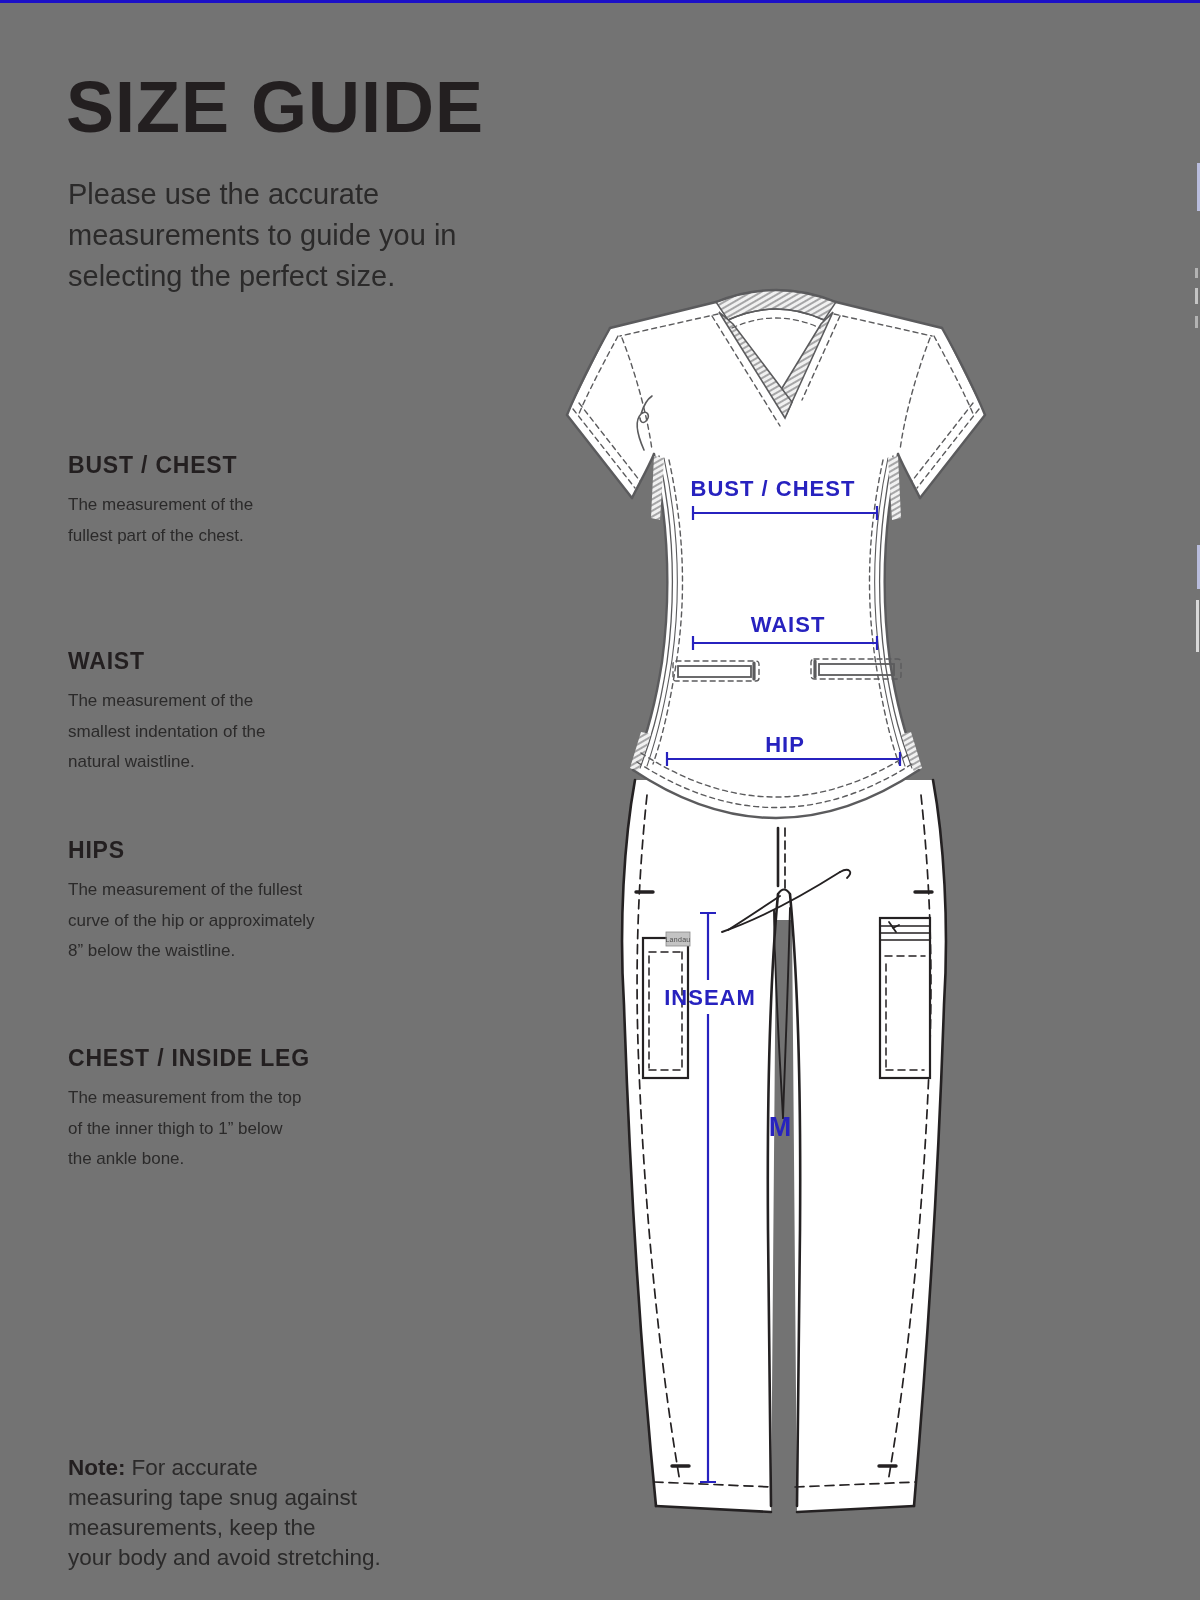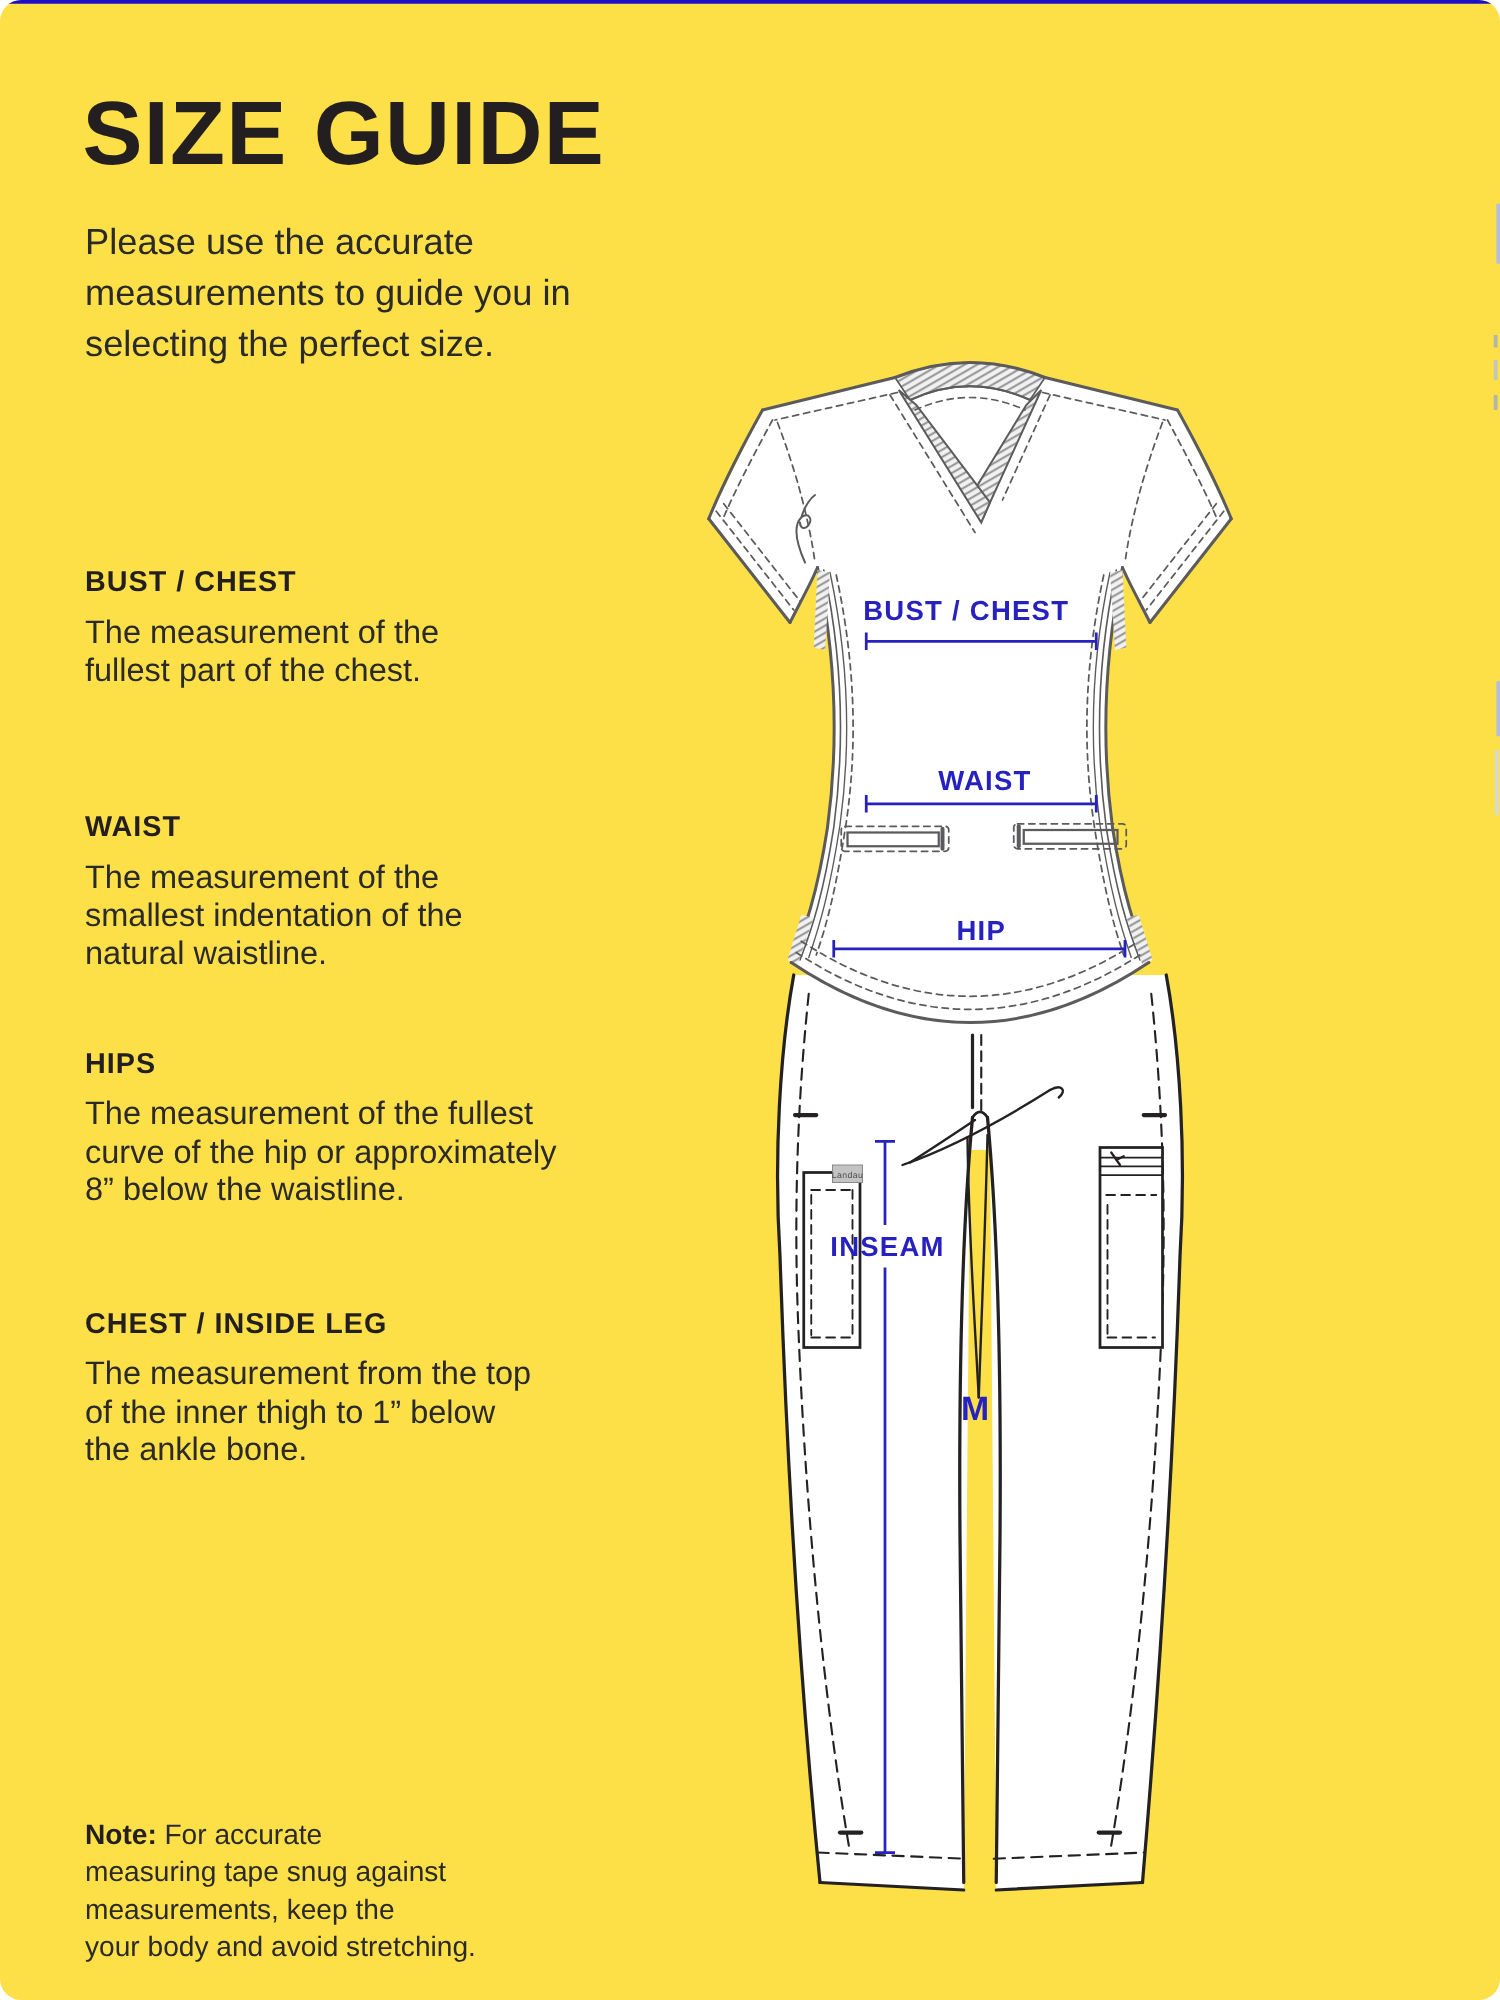--- a/index.html
+++ b/index.html
@@ -1,23 +1,22 @@
 <!DOCTYPE html>
 <html><head>
 <meta charset="utf-8">
 <style>
   html,body{margin:0;padding:0;}
   .page{
     position:relative;
     width:1200px;height:1600px;
-    background:#fde047;
+    background:#737373;
     overflow:hidden;
     font-family:"Liberation Sans", sans-serif;
     color:#262324;
-    border-radius:17px;
   }
   .top-border{
     position:absolute;left:0;top:0;width:1200px;height:3px;
     background:#1c10c7;
   }
   
   .page-title{
     position:absolute;left:66px;top:66px;
     font-size:72px;font-weight:700;letter-spacing:1px;
     color:#231f20;white-space:nowrap;
@@ -25,21 +24,21 @@
   .intro{
     position:absolute;left:68px;top:174px;
     font-size:29px;line-height:41px;color:#2b2a2a;
   }
   .section{position:absolute;left:68px;}
   .section .heading{
     font-size:23px;font-weight:700;letter-spacing:0.8px;
     color:#231f20;margin-bottom:11px;
   }
   .section .body-line{
-    font-size:26px;line-height:30.5px;color:#2b2a2a;
+    font-size:17px;line-height:30.5px;color:#2b2a2a;
   }
   .sec-bust{top:452px;}
   .sec-waist{top:648px;}
   .sec-hips{top:837px;}
   .sec-inseam{top:1045px;}
   .note{
     position:absolute;left:68px;top:1453px;
     font-size:22.5px;line-height:30px;color:#2b2a2a;
   }
   .note .note-label{font-weight:700;margin-right:6px;color:#231f20;}

